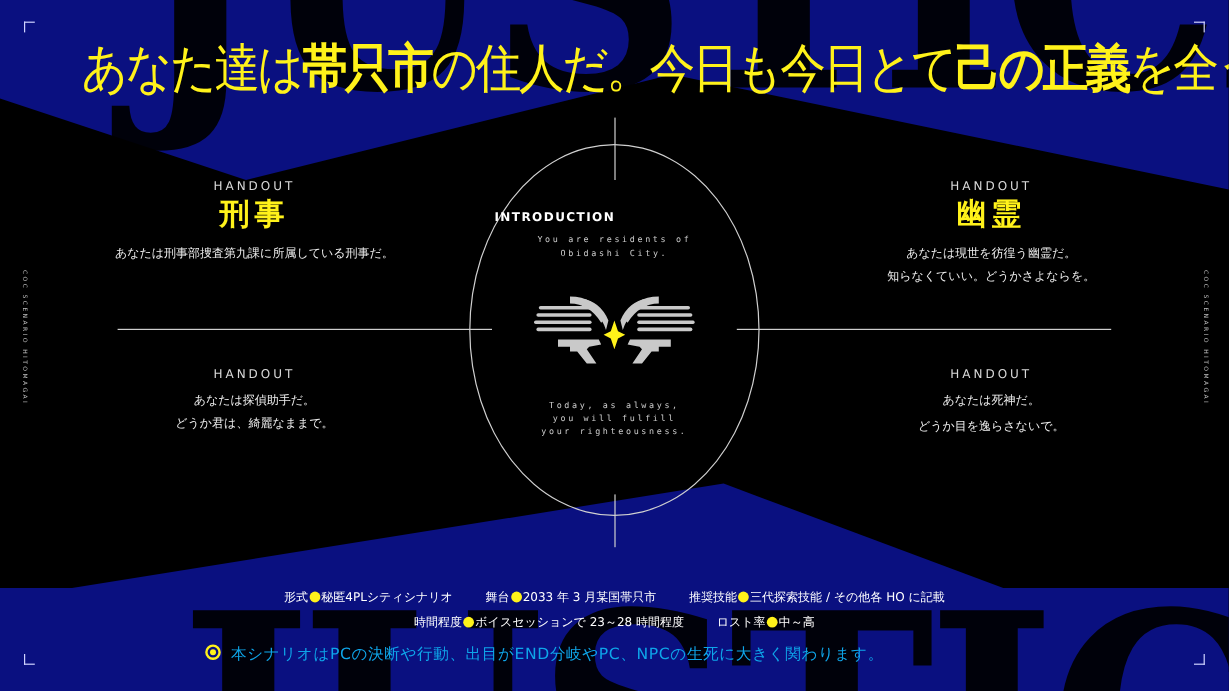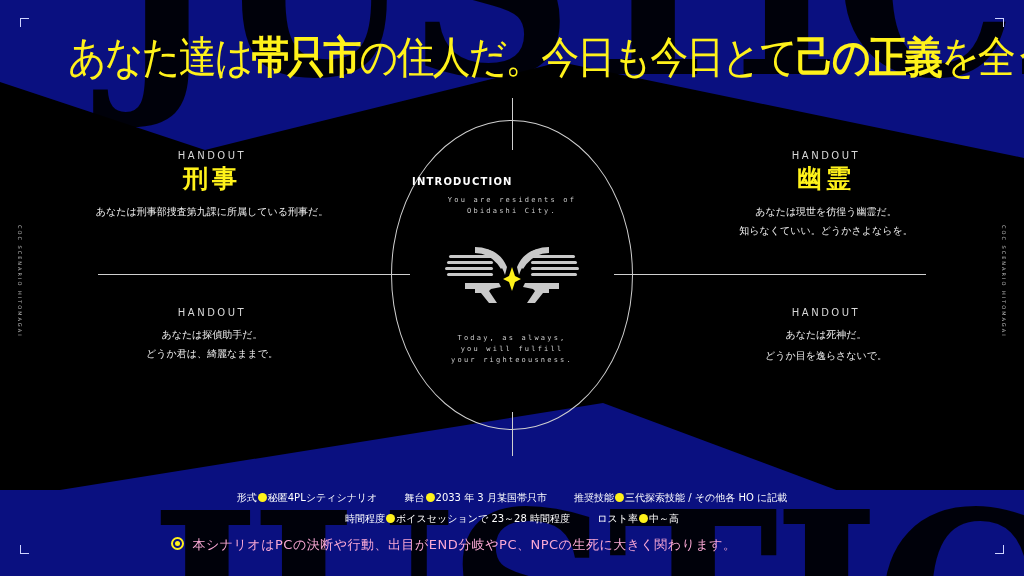--- a/index.html
+++ b/index.html
@@ -32,21 +32,21 @@
   .ellipse{position:absolute;left:391px;top:120px;width:242px;height:310px;border:1.2px solid #d0d0d0;border-radius:50%;box-sizing:border-box;}
   .intro-title{position:absolute;left:412px;top:176px;width:200px;text-align:left;font-size:10px;font-weight:bold;letter-spacing:1.2px;color:#fff;}
   .intro-sub{position:absolute;left:412px;top:195px;width:200px;text-align:center;font-size:7px;letter-spacing:2.2px;color:#ccc;line-height:11px;font-family:"DejaVu Sans Mono",monospace;}
   .intro-end{position:absolute;left:412px;top:333px;width:200px;text-align:center;font-size:7px;letter-spacing:2.2px;color:#ccc;line-height:11px;font-family:"DejaVu Sans Mono",monospace;}
   .emblem{position:absolute;left:445px;top:245px;width:134px;height:60px;}
   .info{position:absolute;left:0;width:1024px;text-align:center;font-size:10px;color:#fff;white-space:nowrap;}
   .info1{top:491px;}
   .info2{top:512px;}
   .info span.item{margin:0 12px;}
   .dot{display:inline-block;width:9px;height:9px;border-radius:50%;background:#fff21a;vertical-align:-1px;margin:0 1px;}
-  .notice{position:absolute;left:0;width:908px;top:536px;text-align:center;font-size:13px;color:#f9a8d4;letter-spacing:.5px;white-space:nowrap;}
+  .notice{position:absolute;left:0;width:908px;top:536px;text-align:center;font-size:13px;color:#0ea5e9;letter-spacing:.5px;white-space:nowrap;}
   .ring{display:inline-block;width:9px;height:9px;border-radius:50%;border:2px solid #fff21a;position:relative;vertical-align:-1px;margin-right:8px;}
   .ring::after{content:"";position:absolute;left:2px;top:2px;width:5px;height:5px;border-radius:50%;background:#fff21a;}
 </style>
 </head>
 <body>
 
 <div class="bg">
   <svg width="1024" height="576">
     <polygon points="0,0 1024,0 1024,158 560,62 205,150 0,82" fill="#0a1080"></polygon>
     <polygon points="603,403 1024,560 1024,576 0,576 0,520 60,490" fill="#0a1080"></polygon>

